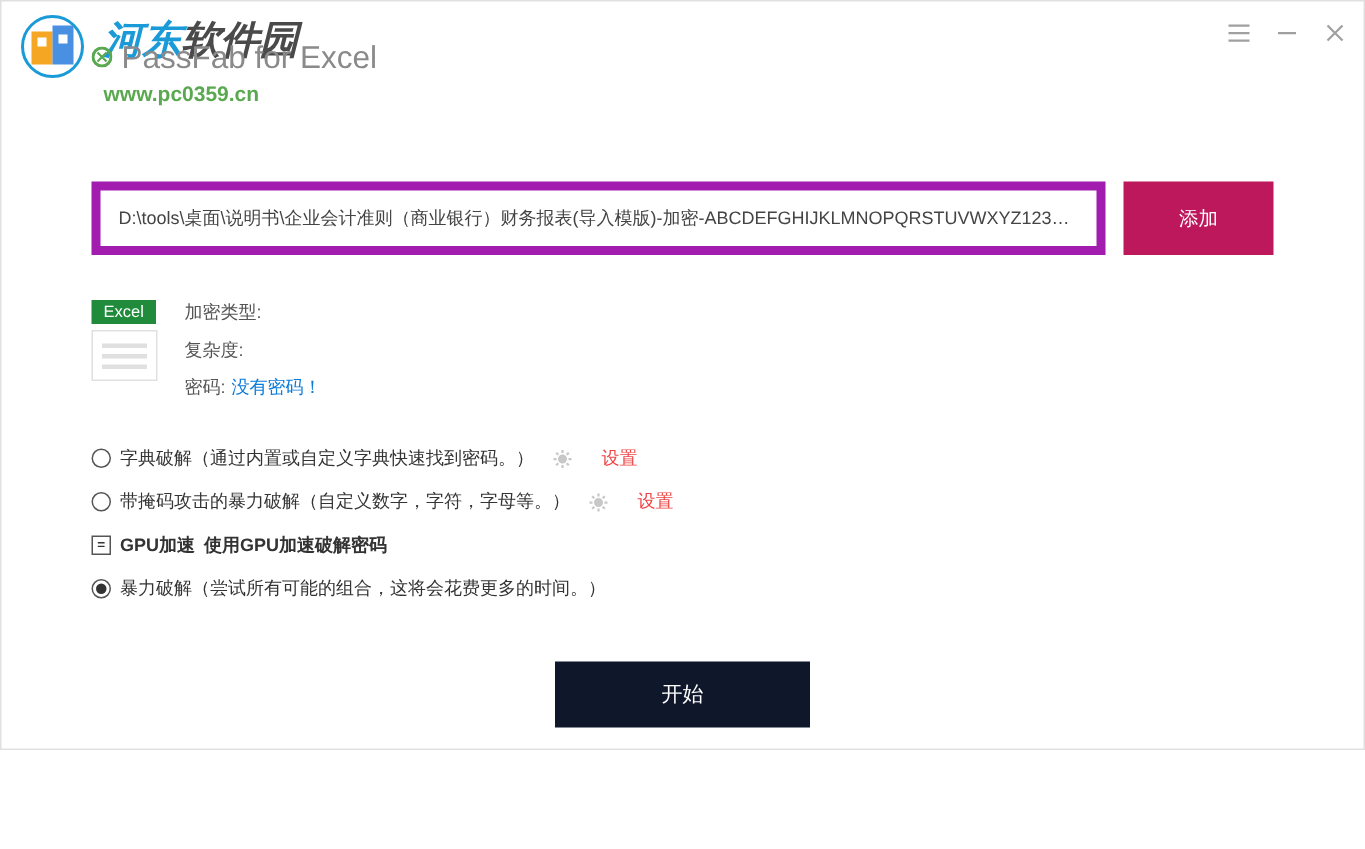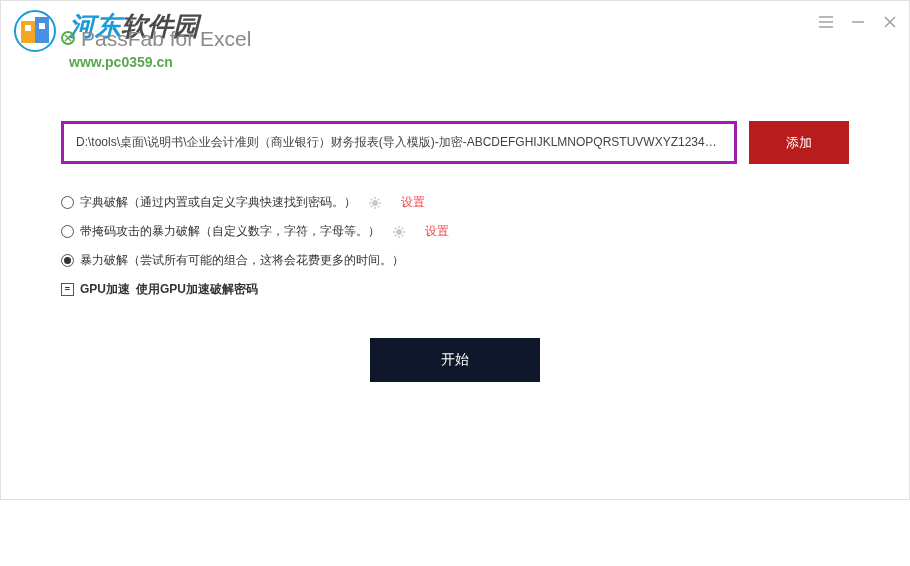--- a/index.html
+++ b/index.html
@@ -15,22 +15,22 @@
     .app-title { font-size: 21px; color: #8a8a8a; font-weight: 300; position: absolute; left: 80px; top: 26px; }
     .excel-icon-title { position: absolute; left: 60px; top: 30px; width: 14px; height: 14px; }
     
     .window-controls { position: absolute; right: 10px; top: 12px; display: flex; gap: 14px; align-items: center; }
     .wc-btn { width: 18px; height: 18px; cursor: pointer; color: #a0a0a0; display: flex; align-items: center; justify-content: center; }
     .wc-btn svg { stroke: #a0a0a0; fill: none; stroke-width: 1.5; }
     
     .content { padding: 60px 60px 0 60px; }
     
     .file-row { display: flex; gap: 12px; margin-bottom: 30px; }
-    .file-path { flex: 1; border: 3px solid #a21caf; padding: 10px 12px; font-size: 12px; color: #444; white-space: nowrap; overflow: hidden; text-overflow: ellipsis; background: #fff; }
-    .add-btn { width: 100px; background: #b91c1c; color: #fff; border: none; font-size: 13px; cursor: pointer; display: flex; align-items: center; justify-content: center; }
+    .file-path { flex: 1; border: 6px solid #a21caf; padding: 10px 12px; font-size: 12px; color: #444; white-space: nowrap; overflow: hidden; text-overflow: ellipsis; background: #fff; }
+    .add-btn { width: 100px; background: #be185d; color: #fff; border: none; font-size: 13px; cursor: pointer; display: flex; align-items: center; justify-content: center; }
     
     .info-block { display: flex; gap: 18px; margin-bottom: 30px; }
     .file-type-icon { width: 44px; }
     .fti-label { background: #1f8b3b; color: #fff; font-size: 11px; padding: 2px 8px; display: inline-block; }
     .fti-lines { border: 1px solid #e0e0e0; height: 34px; margin-top: 4px; display: flex; flex-direction: column; justify-content: center; gap: 4px; padding: 0 6px; }
     .fti-lines span { height: 3px; background: #e0e0e0; display: block; }
     
     .info-rows { display: flex; flex-direction: column; gap: 8px; font-size: 12px; color: #555; padding-top: 0; }
     .info-rows .row { display: flex; gap: 4px; }
     .info-rows .link { color: #0a7ad8; }
@@ -97,20 +97,44 @@
     </div>
   </div>
 
   <div class="content">
 
     <div class="file-row">
       <div class="file-path">D:\tools\桌面\说明书\企业会计准则（商业银行）财务报表(导入模版)-加密-ABCDEFGHIJKLMNOPQRSTUVWXYZ1234567</div>
       <button class="add-btn">添加</button>
     </div>
 
+    <div class="info-block">
+      <div class="file-type-icon">
+        <span class="fti-label">Excel</span>
+        <div class="fti-lines">
+            <span></span>
+            <span></span>
+            <span></span>
+          </div>
+      </div>
+      <div class="info-rows">
+        <div class="row">
+          <span>加密类型:</span>
+          <span></span>
+        </div>
+        <div class="row">
+          <span>复杂度:</span>
+          <span></span>
+        </div>
+        <div class="row">
+          <span>密码:</span>
+          <span class="link">没有密码！</span>
+        </div>
+      </div>
+    </div>
 
     <div class="options">
       <div class="opt-row">
         <span class="radio"></span>
         <span>字典破解（通过内置或自定义字典快速找到密码。）</span>
         <span class="settings-link">
           <span class="gear-icon">
             <svg viewBox="0 0 14 14">
                 <circle cx="7" cy="7" r="2.5"></circle>
                 <path d="M7 1v2M7 11v2M1 7h2M11 7h2M2.8 2.8l1.4 1.4M9.8 9.8l1.4 1.4M2.8 11.2l1.4-1.4M9.8 4.2l1.4-1.4" stroke-width="1.5"></path>
@@ -126,27 +150,27 @@
           <span class="gear-icon">
             <svg viewBox="0 0 14 14">
                 <circle cx="7" cy="7" r="2.5"></circle>
                 <path d="M7 1v2M7 11v2M1 7h2M11 7h2M2.8 2.8l1.4 1.4M9.8 9.8l1.4 1.4M2.8 11.2l1.4-1.4M9.8 4.2l1.4-1.4" stroke-width="1.5"></path>
               </svg>
           </span>
           <span>设置</span>
         </span>
       </div>
       <div class="opt-row">
-        <span class="radio selected"></span>
-        <span>暴力破解（尝试所有可能的组合，这将会花费更多的时间。）</span>
-      </div>
-      <div class="opt-row">
         <span class="checkbox checked"></span>
         <span class="bold-text">GPU加速</span>
         <span class="bold-text">使用GPU加速破解密码</span>
+      </div>
+      <div class="opt-row">
+        <span class="radio selected"></span>
+        <span>暴力破解（尝试所有可能的组合，这将会花费更多的时间。）</span>
       </div>
     </div>
 
     <div class="start-row">
       <button class="start-btn">开始</button>
     </div>
 
   </div>
 
 </div>

